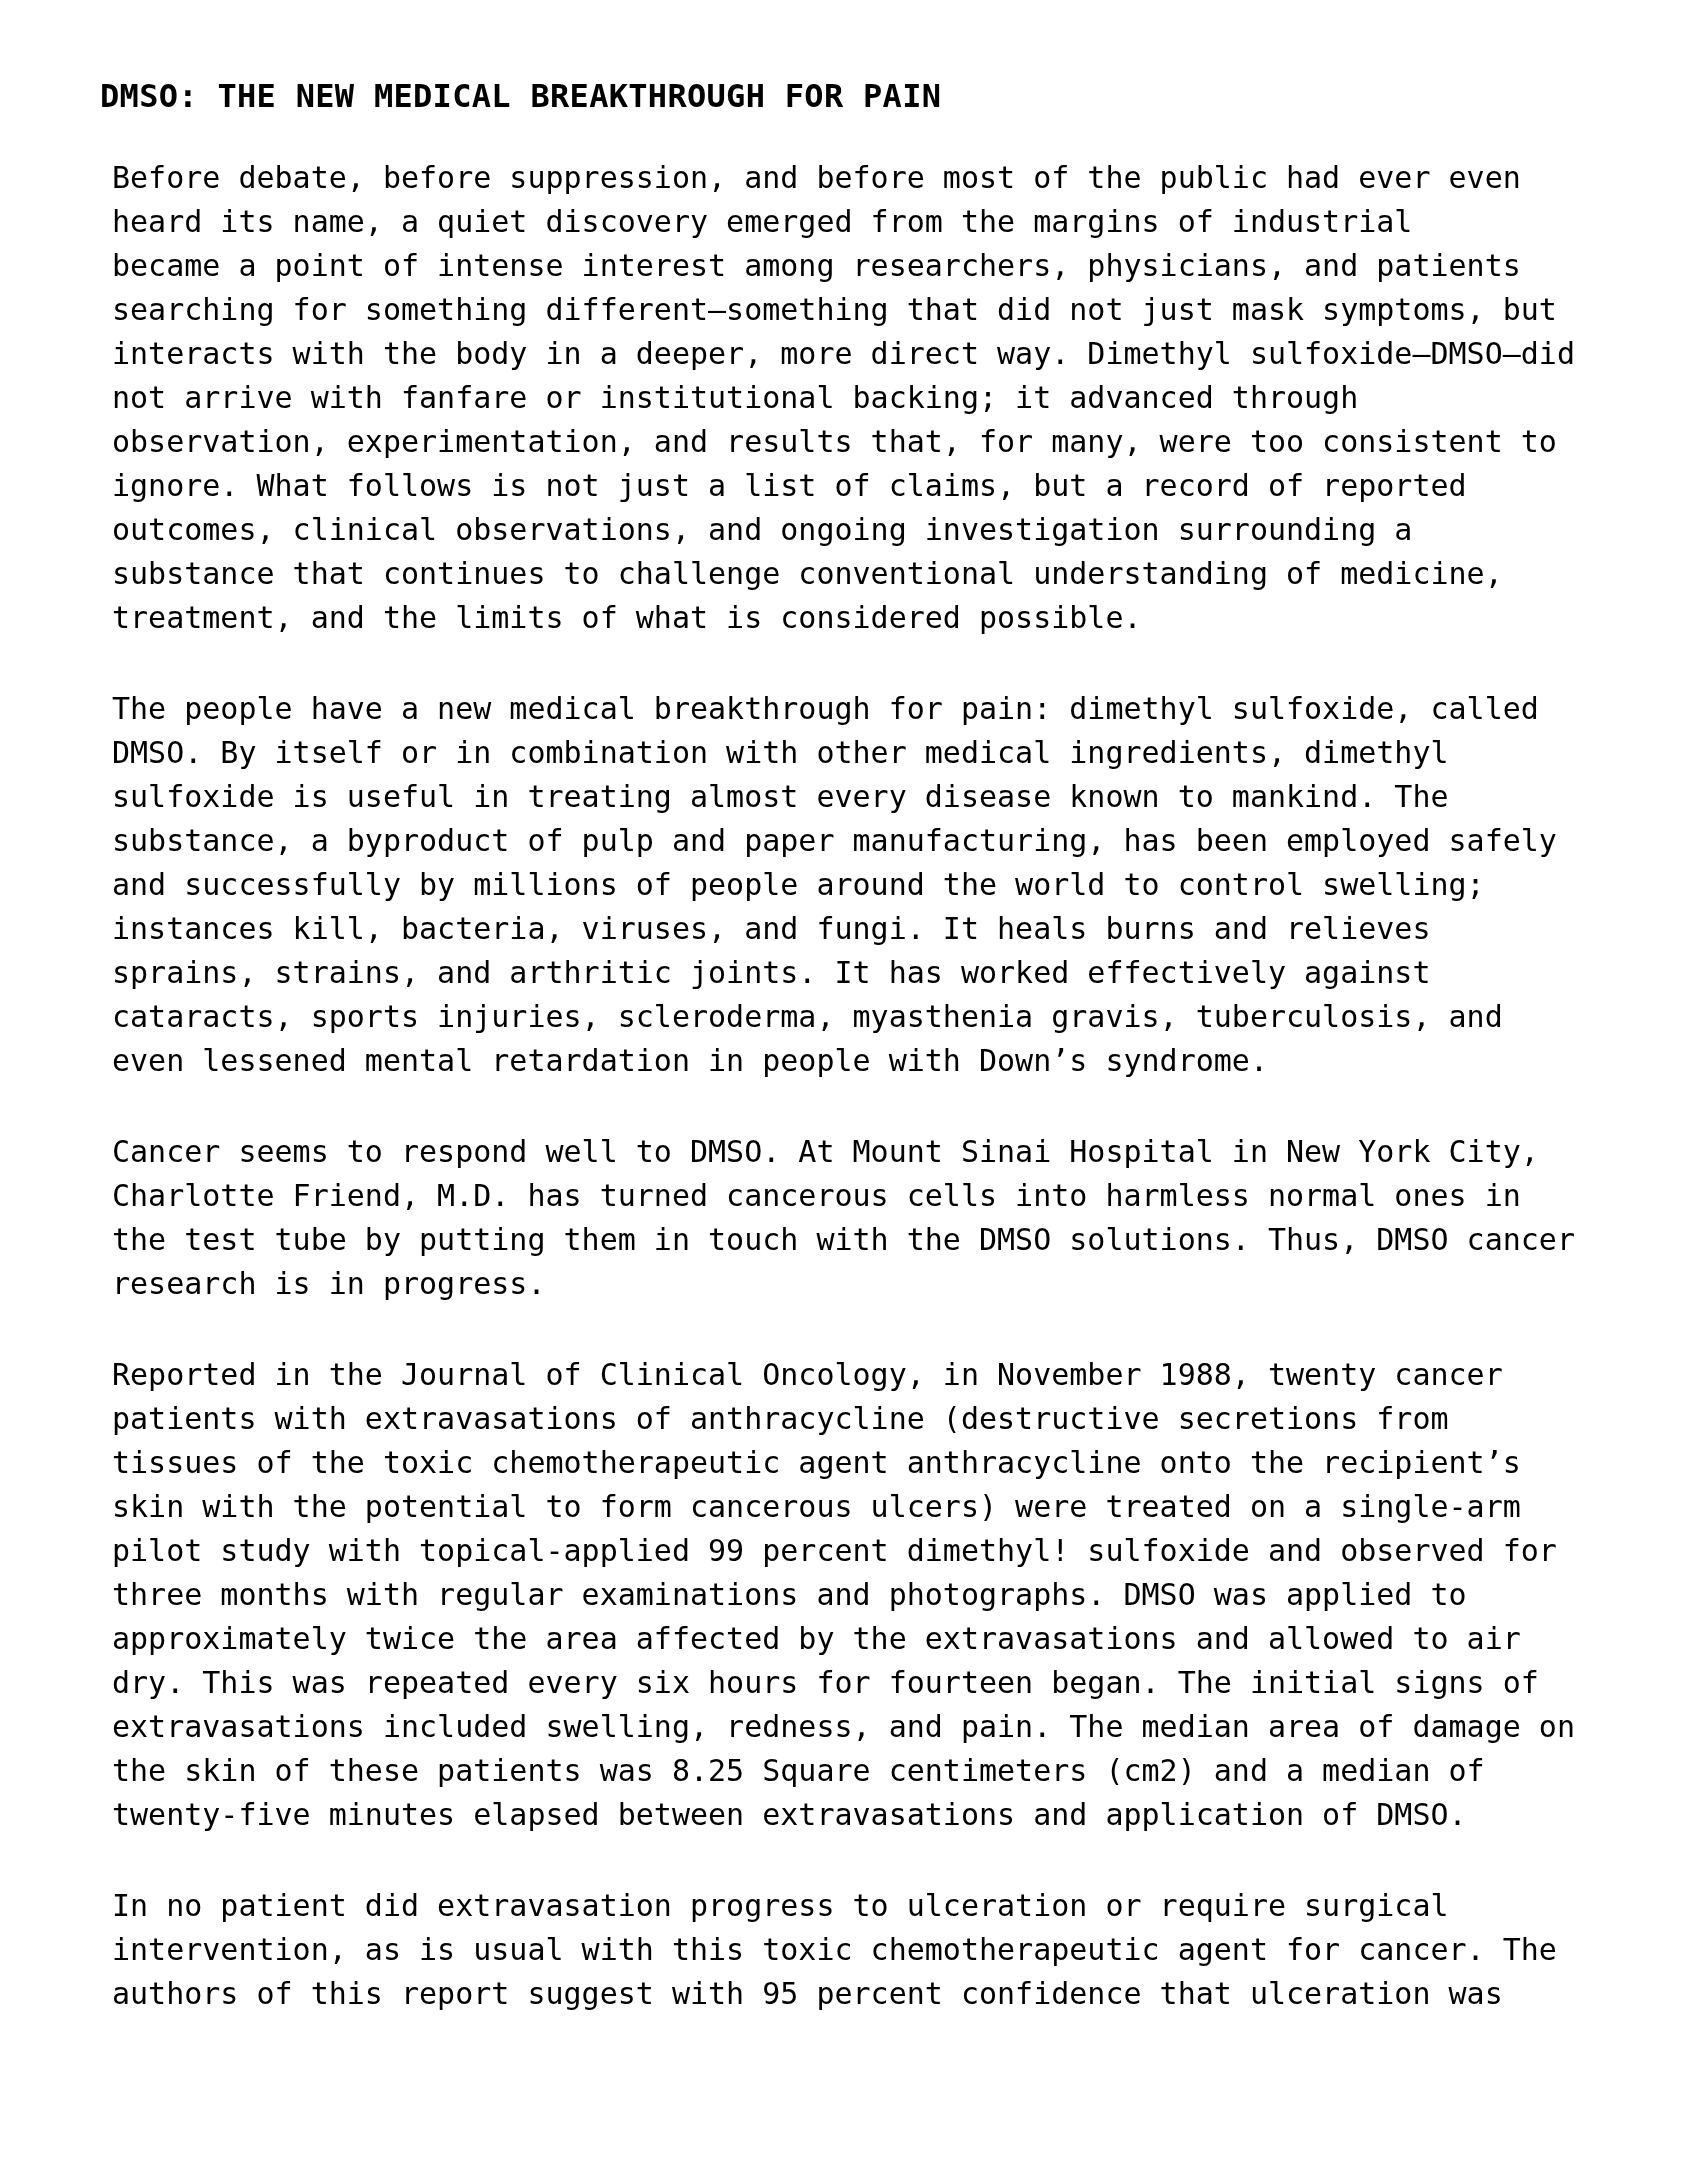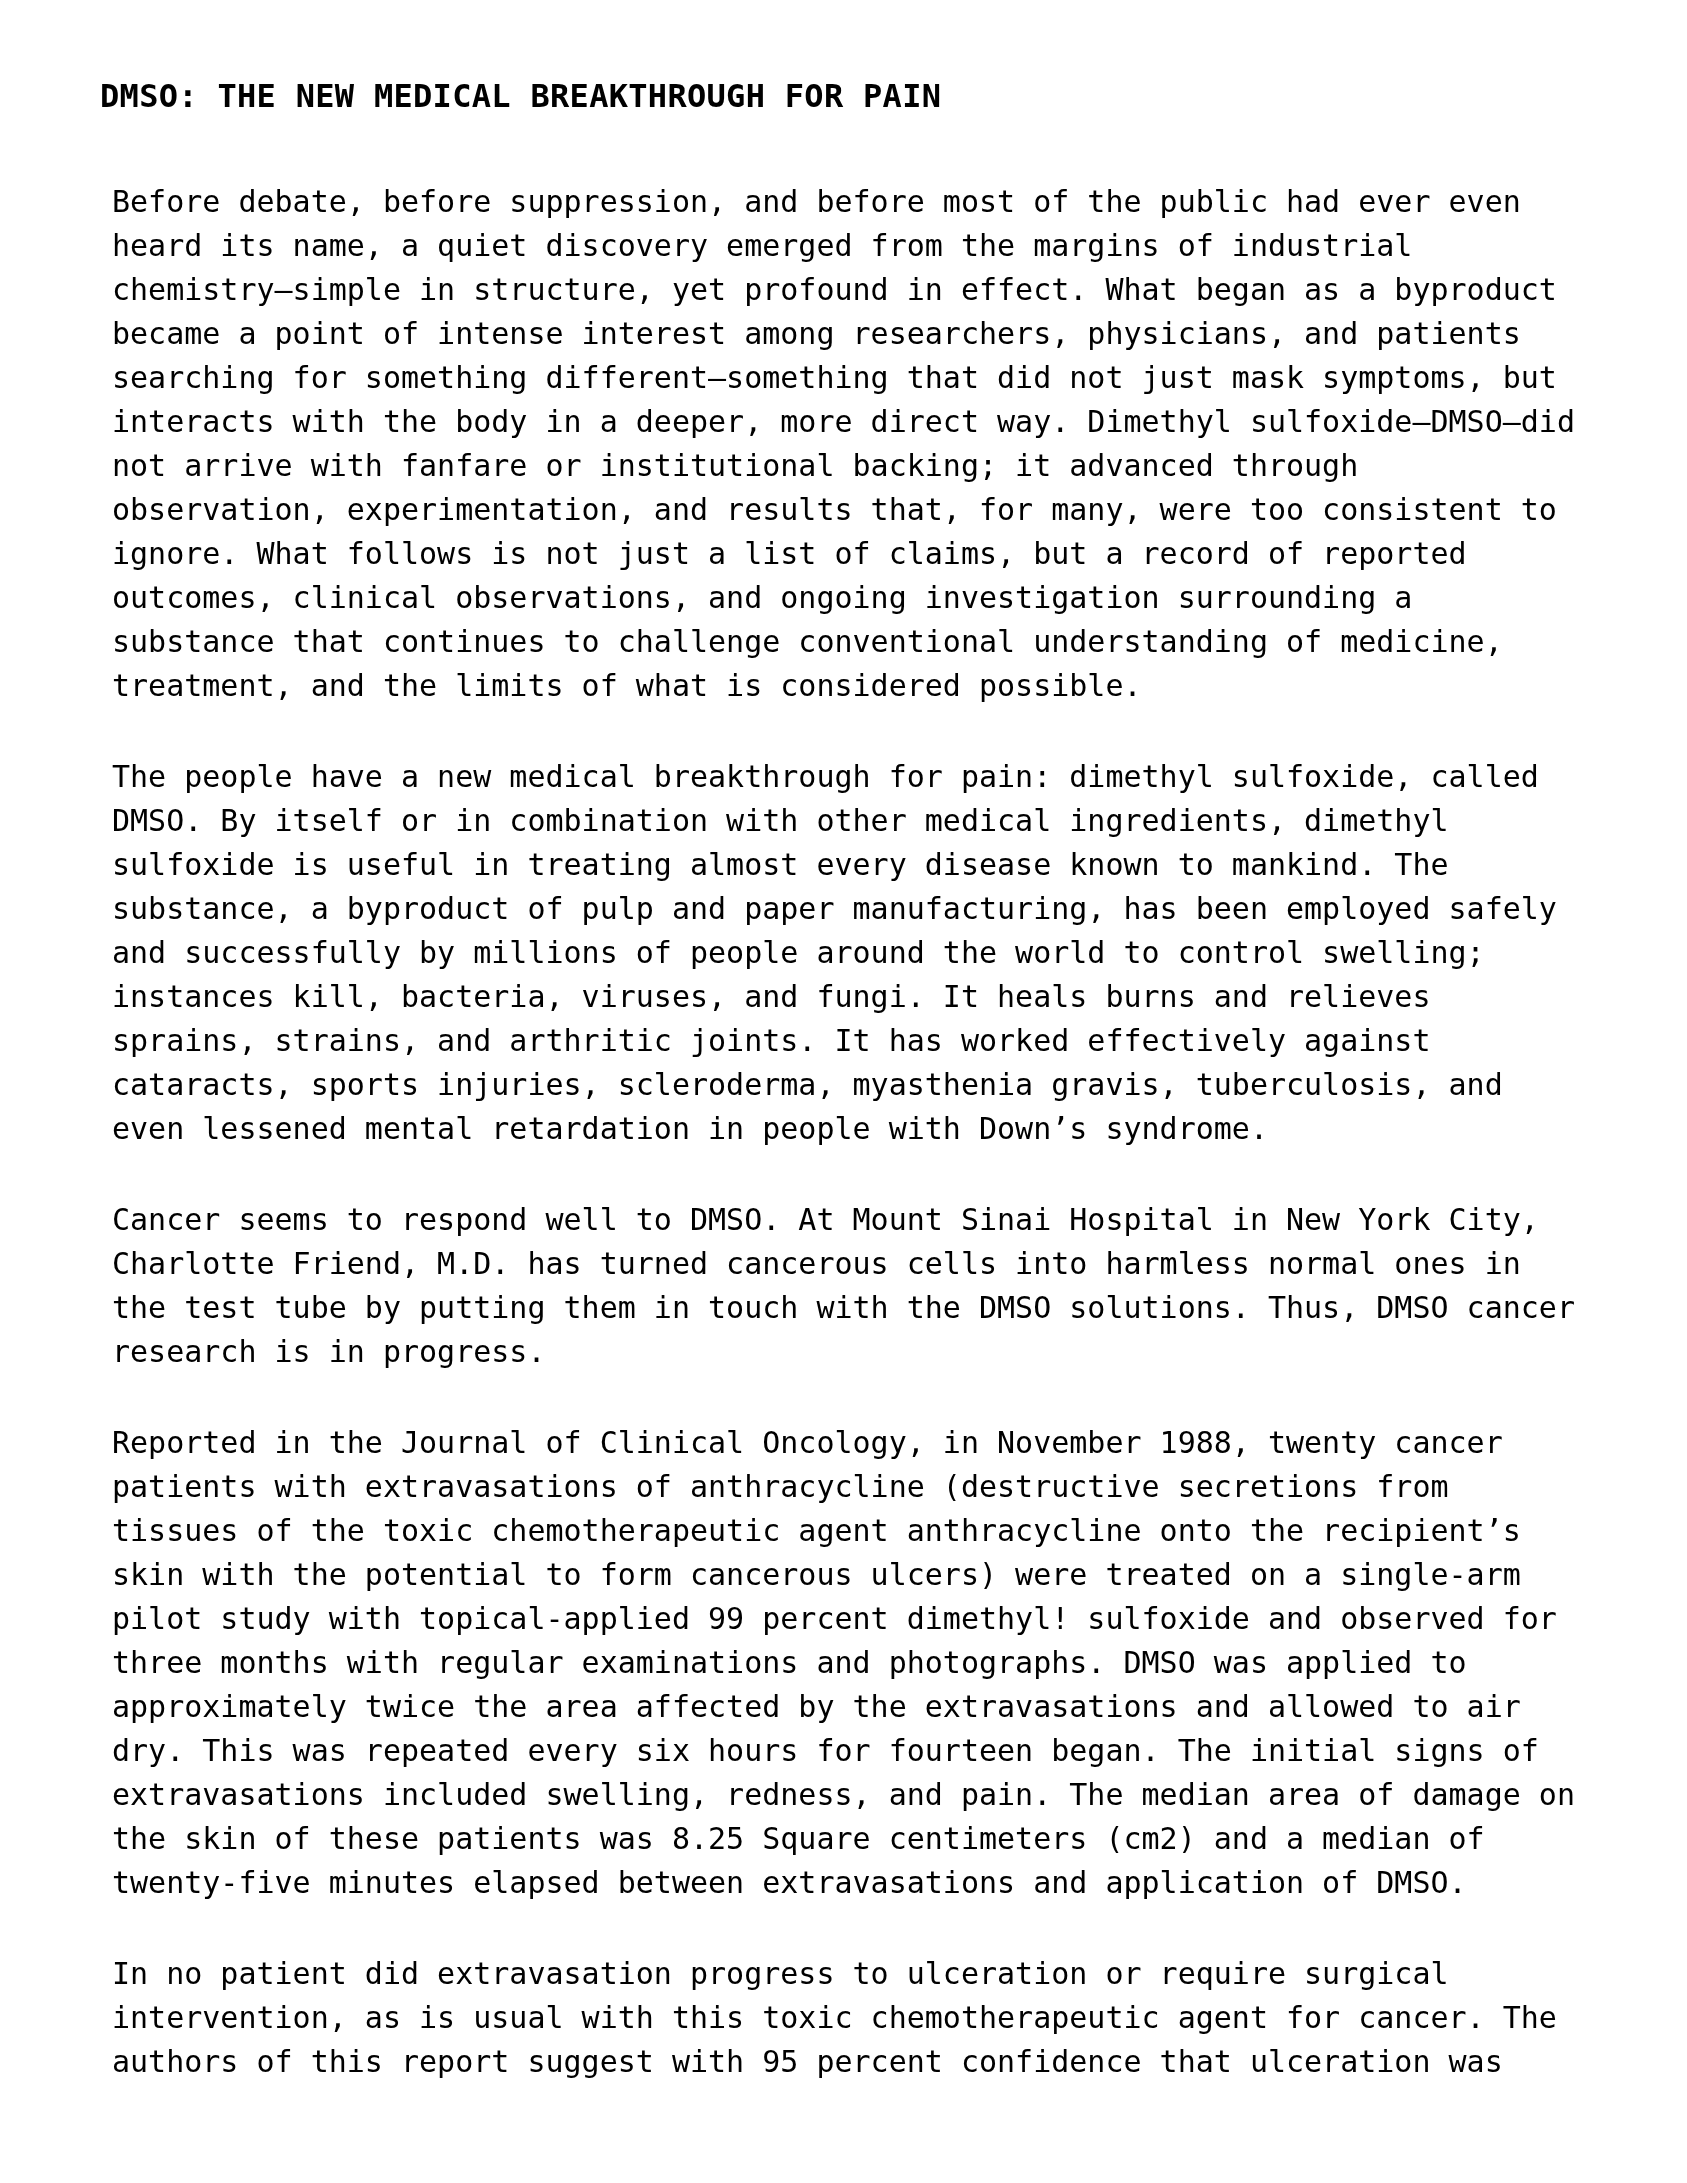--- a/index.html
+++ b/index.html
@@ -12,21 +12,21 @@
     width: 1687px;
     height: 2183px;
     background: #ffffff;
     color: #000000;
     font-family: "DejaVu Sans Mono", "Liberation Mono", monospace;
     box-sizing: border-box;
     padding: 74px 90px 0 100px;
     overflow: hidden;
   }
   .doc-title {
-    margin: 0 0 62px 0;
+    margin: 0 0 38px 0;
     font-size: 32px;
     font-weight: bold;
     line-height: 44px;
     letter-spacing: 0.3px;
     white-space: pre;
   }
   .paragraph {
     margin: 0 0 47px 12px;
   }
   .line {
@@ -37,21 +37,20 @@
 </style>
 </head>
 <body>
 
 <main class="page">
   <h1 class="doc-title">DMSO: THE NEW MEDICAL BREAKTHROUGH FOR PAIN</h1>
 
   <section class="paragraph">
       <div class="line">Before debate, before suppression, and before most of the public had ever even</div>
       <div class="line">heard its name, a quiet discovery emerged from the margins of industrial</div>
-      <div class="line">chemistry—simple in structure, yet profound in effect. What began as a byproduct</div>
       <div class="line">became a point of intense interest among researchers, physicians, and patients</div>
       <div class="line">searching for something different—something that did not just mask symptoms, but</div>
       <div class="line">interacts with the body in a deeper, more direct way. Dimethyl sulfoxide—DMSO—did</div>
       <div class="line">not arrive with fanfare or institutional backing; it advanced through</div>
       <div class="line">observation, experimentation, and results that, for many, were too consistent to</div>
       <div class="line">ignore. What follows is not just a list of claims, but a record of reported</div>
       <div class="line">outcomes, clinical observations, and ongoing investigation surrounding a</div>
       <div class="line">substance that continues to challenge conventional understanding of medicine,</div>
       <div class="line">treatment, and the limits of what is considered possible.</div>
     </section>

